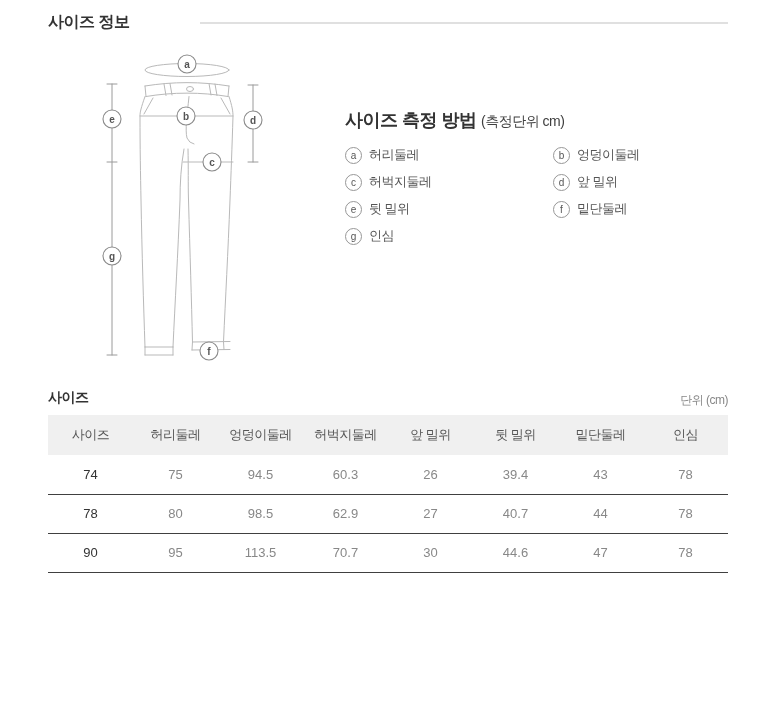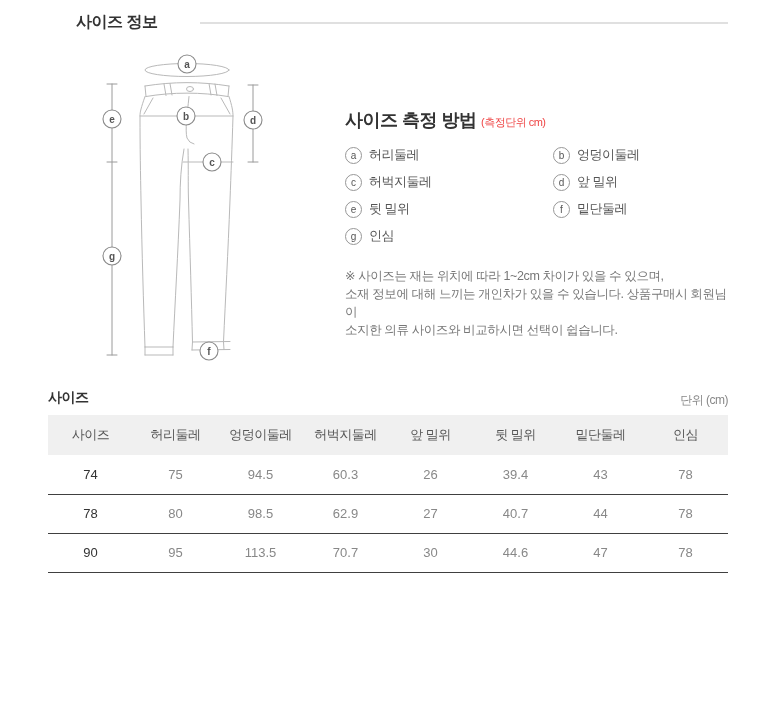--- a/index.html
+++ b/index.html
@@ -1,36 +1,36 @@
 <!DOCTYPE html>
 <html><head>
 <meta charset="utf-8">
 <style>
   * { margin:0; padding:0; box-sizing:border-box; }
   html,body { background:#fff; }
   body { font-family:"Liberation Sans","DejaVu Sans",sans-serif; }
   .page { position:relative; width:780px; height:706px; background:#fff; overflow:hidden; }
 
   
-  .page-title { position:absolute; left:48px; top:12px; font-size:16px; font-weight:bold; color:#333; letter-spacing:-0.5px;margin-left:28px; }
+  .page-title { position:absolute; left:48px; top:12px; font-size:16px; font-weight:bold; color:#333; letter-spacing:-0.5px; }
   .title-rule { position:absolute; left:200px; top:22px; width:528px; height:2px; background:#e0e0e0; }
 
   
   .diagram { position:absolute; left:85px; top:48px; width:240px; height:320px; }
   .diagram svg { display:block; width:240px; height:320px; }
   .pant { fill:none; stroke:#b9b9b9; stroke-width:1; stroke-linecap:round; }
   .measure { fill:none; stroke:#9a9a9a; stroke-width:1; stroke-linecap:round; }
   .lbl-circle { fill:#ffffff; stroke:#8b8b8b; stroke-width:1.1; }
   .lbl-text { fill:#555; font-size:10px; font-weight:bold; text-anchor:middle; font-family:"Liberation Sans",sans-serif; }
 
   
   .method { position:absolute; left:345px; top:108px; width:390px; }
   .method-title-row { margin-bottom:14px; }
   .method-title { font-size:18px; font-weight:bold; color:#333; letter-spacing:-0.5px; }
-  .method-unit { font-size:11px; color:#ef4444; letter-spacing:-0.5px; }
+  .method-unit { font-size:14px; color:#404040; letter-spacing:-0.5px; }
   .legend { display:grid; grid-template-columns:208px auto; row-gap:9px; }
   .legend-item { display:flex; align-items:center; gap:7px; }
   .lcircle { display:inline-flex; align-items:center; justify-content:center; width:17px; height:17px; border:1px solid #979797; border-radius:50%; font-size:10px; color:#555; flex:0 0 auto; }
   .llabel { font-size:13px; color:#555; letter-spacing:-0.5px; }
   .note { margin-top:22px; font-size:12.5px; color:#777; line-height:1.45; letter-spacing:-0.4px; }
 
   
   .table-sec-title { position:absolute; left:48px; top:389px; font-size:14px; font-weight:bold; color:#333; letter-spacing:-0.5px; }
   .table-unit { position:absolute; right:52px; top:392px; font-size:12px; color:#888; letter-spacing:-0.5px;margin-left:12px; }
   .size-table { position:absolute; left:48px; top:415px; width:680px; border-collapse:collapse; table-layout:fixed; }
@@ -136,25 +136,20 @@
         </div>
         <div class="legend-item">
           <span class="lcircle">f</span>
           <span class="llabel">밑단둘레</span>
         </div>
         <div class="legend-item">
           <span class="lcircle">g</span>
           <span class="llabel">인심</span>
         </div>
       </div>
-    <div class="note">
-        <div>※ 사이즈는 재는 위치에 따라 1~2cm 차이가 있을 수 있으며,</div>
-        <div>소재 정보에 대해 느끼는 개인차가 있을 수 있습니다. 상품구매시 회원님이</div>
-        <div>소지한 의류 사이즈와 비교하시면 선택이 쉽습니다.</div>
-      </div>
   </div>
 
   <div class="table-sec-title">사이즈</div>
   <div class="table-unit">단위 (cm)</div>
 
   <table class="size-table">
     <thead>
         <tr>
           <th>사이즈</th>
           <th>허리둘레</th>

